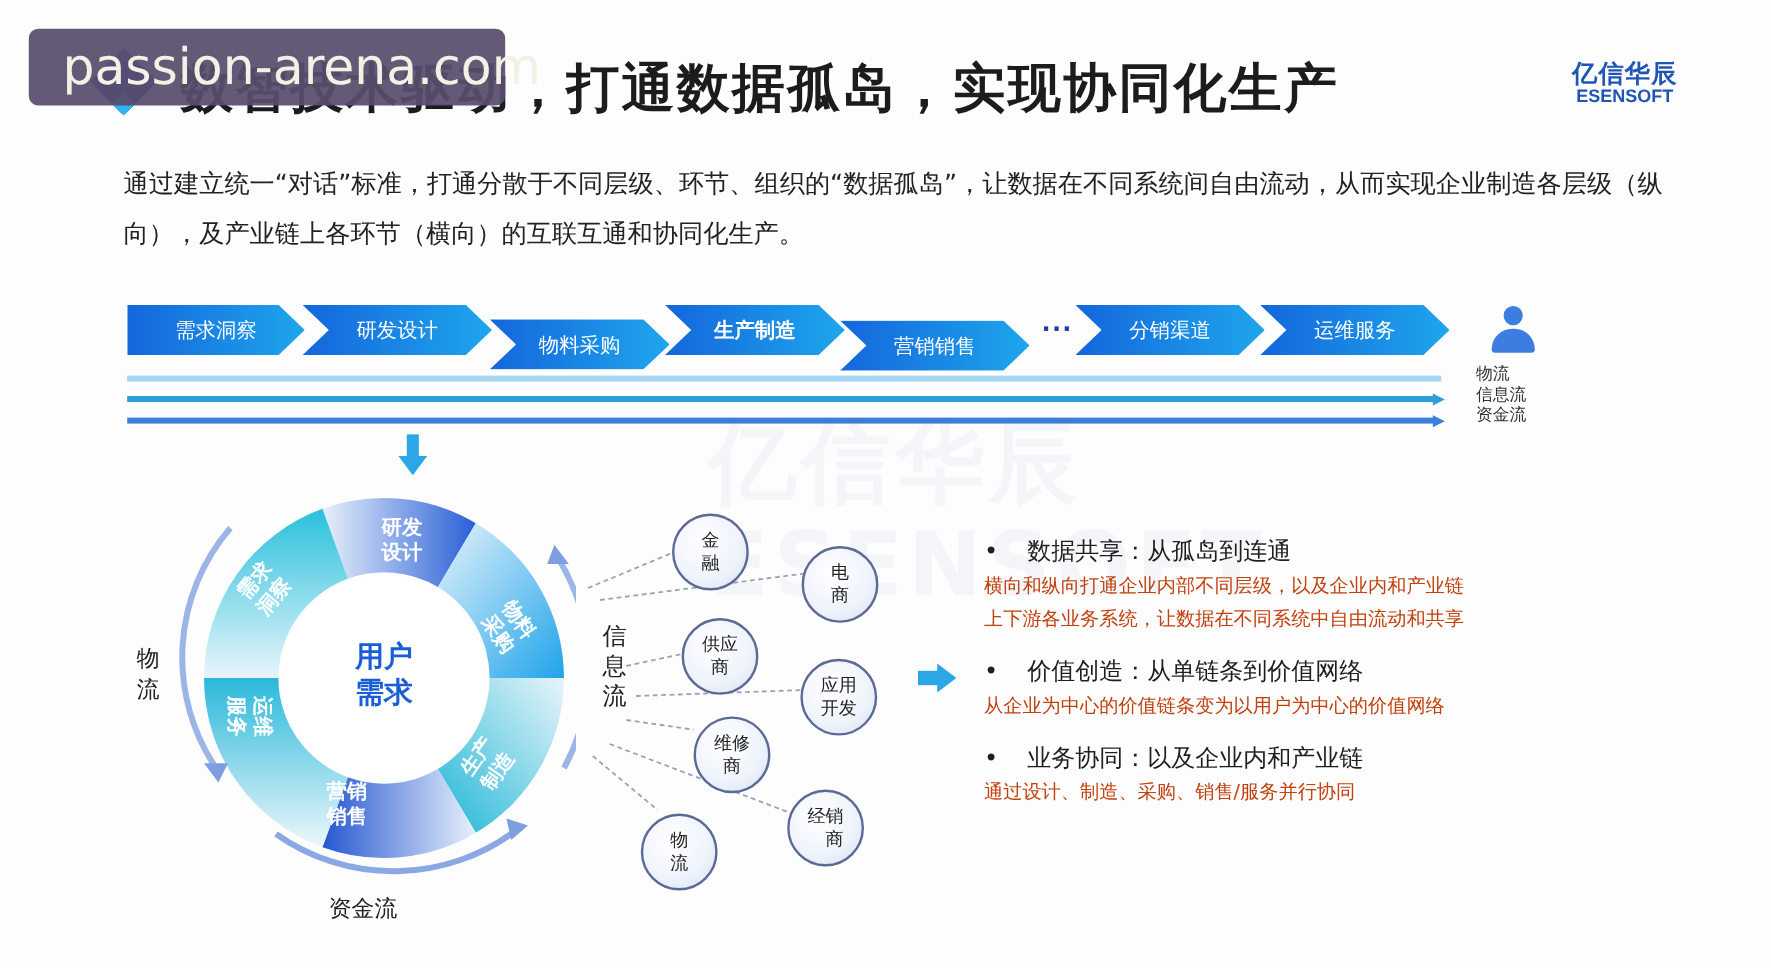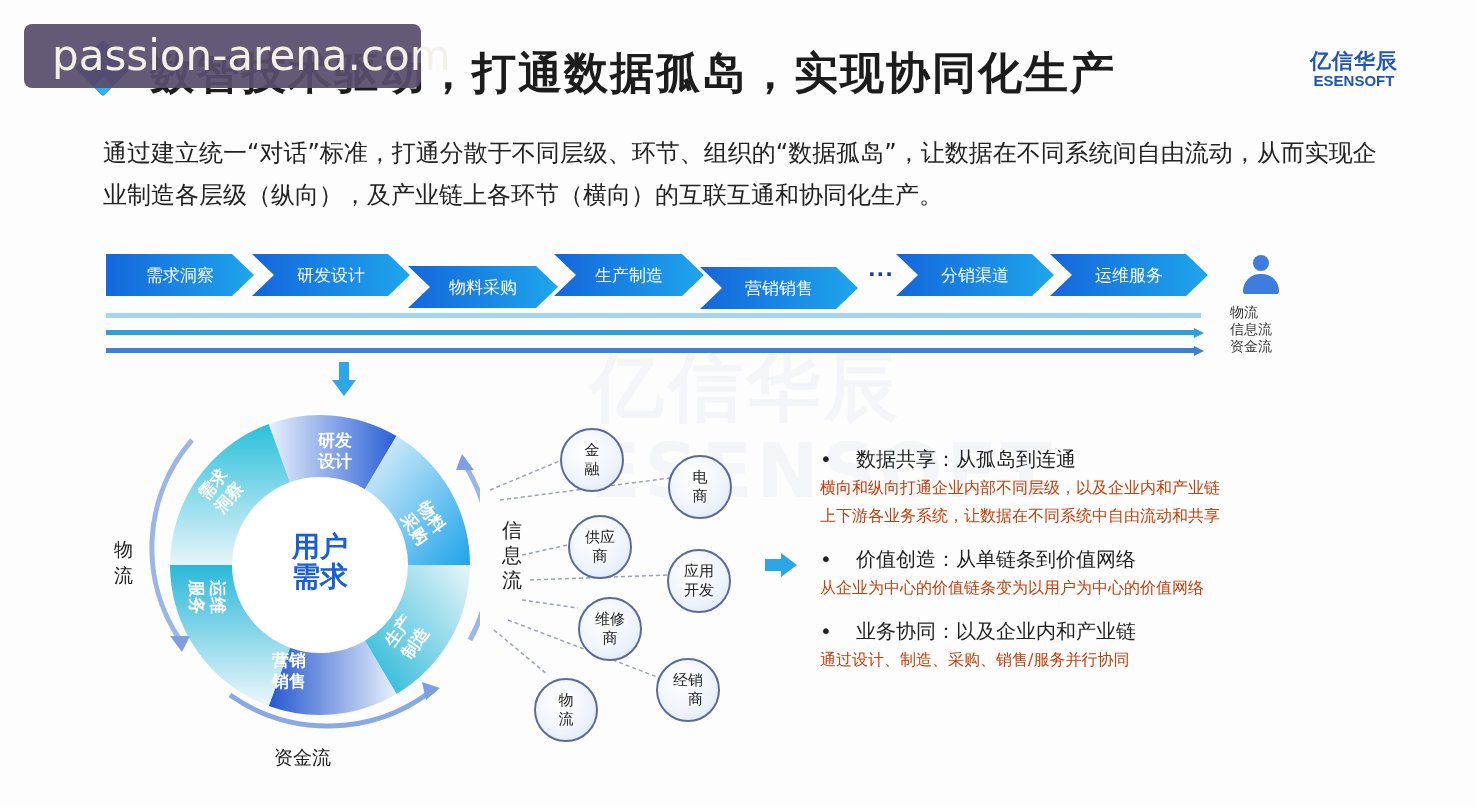--- a/index.html
+++ b/index.html
@@ -28,21 +28,21 @@
     position:absolute; left:24px; top:24px; width:397px; height:64px;
     background:rgba(88,76,108,0.93); border-radius:8px;
     color:#f3f1e6; font-size:42px; line-height:64px; padding-left:28px; box-sizing:border-box;
     font-family:"DejaVu Sans",sans-serif; white-space:nowrap;
   }
   .logo { position:absolute; left:1310px; top:50px; text-align:center; color:#1f56b5; }
   .logo .cn { font-size:21px; font-weight:bold; letter-spacing:1px; line-height:22px; }
   .logo .en { font-size:15px; font-weight:bold; line-height:18px; font-family:"Liberation Sans",sans-serif; }
 
   .intro {
-    position:absolute; left:103px; top:132px; width:1290px; font-size:24px; line-height:42px; color:#222;
+    position:absolute; left:103px; top:132px; width:1290px; font-size:21px; line-height:42px; color:#222;
   }
 
   
   .chain { position:absolute; left:106px; top:254px; height:42px; }
   .step {
     position:absolute; top:0; height:42px; color:#fff; font-size:17px;
     display:flex; align-items:center; justify-content:center;
     background:linear-gradient(90deg,#1466dc,#1ea6ec);
     clip-path:polygon(0 0, calc(100% - 22px) 0, 100% 50%, calc(100% - 22px) 100%, 0 100%, 22px 50%);
   }
@@ -60,21 +60,21 @@
   .user-icon .body { position:absolute; left:0; top:19px; width:36px; height:20px; border-radius:18px 18px 3px 3px; background:#3d7de0; }
   .flow-labels { position:absolute; left:1230px; top:304px; font-size:14px; line-height:17px; color:#333; }
 
   .down-arrow { position:absolute; left:332px; top:362px; width:24px; height:36px; }
   .down-arrow .shaft { position:absolute; left:7px; top:0; width:10px; height:20px; background:#2ba6e6; }
   .down-arrow .tip { position:absolute; left:0; top:18px; width:0; height:0; border-left:12px solid transparent; border-right:12px solid transparent; border-top:16px solid #2ba6e6; }
 
   
   .wheel { position:absolute; left:160px; top:405px; width:320px; height:320px; }
   .seg-label { position:absolute; color:#fff; font-weight:bold; font-size:17px; line-height:21px; text-align:center; width:50px; }
-  .center-label { position:absolute; left:280px; top:532px; width:80px; text-align:center; color:#1a5ed6; font-size:28px; font-weight:bold; line-height:30px; }
+  .center-label { position:absolute; left:280px; top:532px; width:80px; text-align:center; color:#1a5ed6; font-size:24px; font-weight:bold; line-height:30px; }
   .side-label { position:absolute; font-size:19px; color:#222; line-height:26px; }
 
   
   .bubble {
     position:absolute; width:64px; height:64px; border-radius:50%;
     border:2px solid #5c6a96; box-sizing:border-box;
     background:radial-gradient(circle at 40% 35%, #ffffff 0%, #eef3fb 60%, #d6e1f3 100%);
     display:flex; align-items:center; justify-content:center; text-align:center;
     font-size:15px; line-height:19px; color:#222;
   }
@@ -106,21 +106,21 @@
   <div class="cn">亿信华辰</div>
   <div class="en">ESENSOFT</div>
 </div>
 
 <div class="intro">通过建立统一“对话”标准，打通分散于不同层级、环节、组织的“数据孤岛”，让数据在不同系统间自由流动，从而实现企业制造各层级（纵向），及产业链上各环节（横向）的互联互通和协同化生产。</div>
 
 <div class="chain">
   <div class="step first" style="left:0;width:148px;">需求洞察</div>
   <div class="step" style="left:146px;width:158px;">研发设计</div>
   <div class="step" style="left:302px;width:150px;margin-top:12px;">物料采购</div>
-  <div class="step" style="left:448px;width:150px;">生产制造</div>
+  <div class="step" style="left:448px;width:150px;font-weight:bold;">生产制造</div>
   <div class="step" style="left:594px;width:158px;margin-top:13px;">营销销售</div>
   <div class="dots" style="left:762px;">···</div>
   <div class="step" style="left:790px;width:158px;">分销渠道</div>
   <div class="step" style="left:944px;width:158px;">运维服务</div>
 </div>
 
 <div class="flowline l1"></div>
 <div class="flowline l2"></div>
 <div class="arrowhead" style="left:1194px;top:328px;"></div>
 <div class="flowline l3"></div>

